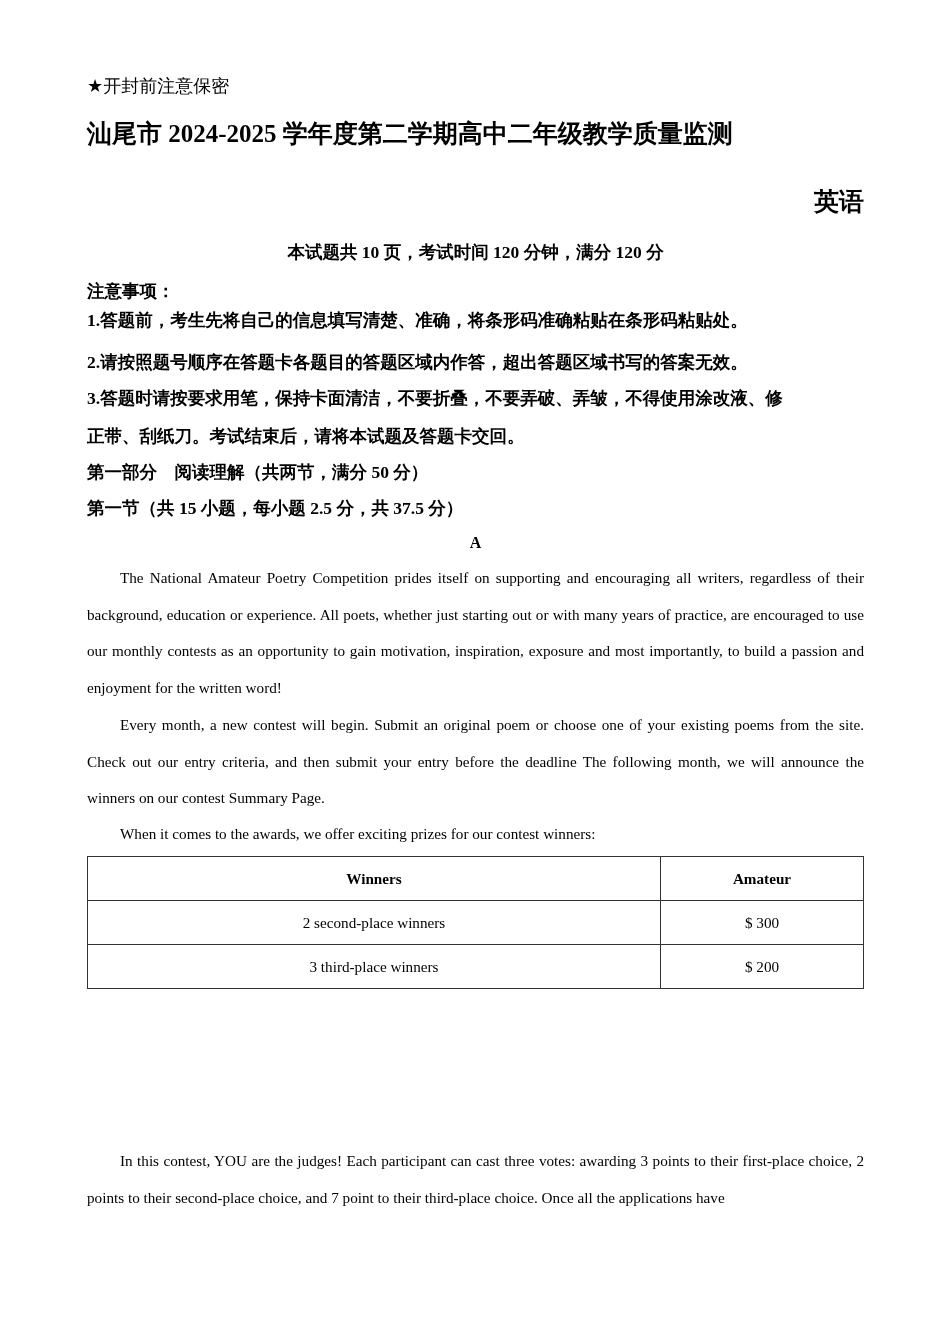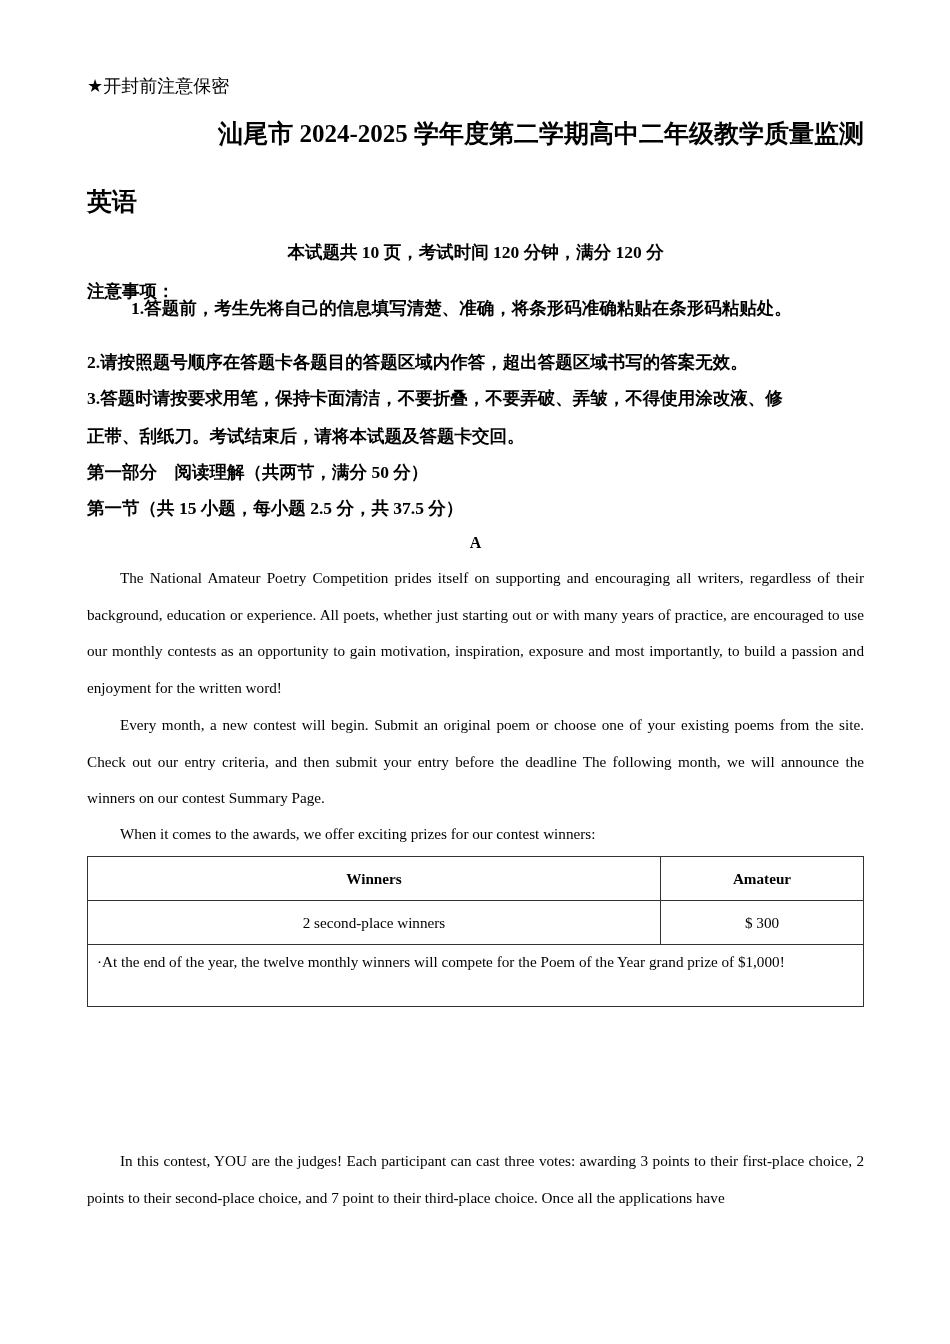--- a/index.html
+++ b/index.html
@@ -2,22 +2,22 @@
 <html><head>
 <meta charset="utf-8">
 <style>
   html, body { margin: 0; padding: 0; background: #ffffff; }
   body {
     width: 950px; height: 1344px; position: relative; overflow: hidden;
     font-family: "Liberation Serif", "DejaVu Serif", serif; color: #000;
   }
   .page { position: absolute; left: 87px; top: 0; width: 777px; }
   .conf { position: absolute; top: 74px; left: 0; font-size: 18px; font-weight: bold; font-family: "DejaVu Sans", sans-serif; font-weight: normal; }
-  .title { position: absolute; top: 117px; left: 0; width: 777px; text-align: right; font-size: 25px; font-weight: bold; letter-spacing: 0px; }
-  .subject { position: absolute; top: 185px; left: 0; width: 777px; text-align: left; font-size: 25px; font-weight: bold; }
+  .title { position: absolute; top: 117px; left: 0; width: 777px; text-align: left; font-size: 25px; font-weight: bold; letter-spacing: 0px; }
+  .subject { position: absolute; top: 185px; left: 0; width: 777px; text-align: right; font-size: 25px; font-weight: bold; }
   .info { position: absolute; top: 240px; left: 0; width: 777px; text-align: center; font-size: 17.5px; font-weight: bold; }
   .cn { position: absolute; left: 0; font-size: 17.5px; font-weight: bold; white-space: nowrap; }
   .letter { position: absolute; top: 534px; left: 0; width: 777px; text-align: center; font-size: 16px; font-weight: bold; }
   .para {
     position: absolute; left: 0; width: 777px; font-size: 15.2px; line-height: 36.7px;
     text-align: justify; text-indent: 33px;
   }
   table.prizes {
     position: absolute; left: 0; top: 856px; width: 777px; border-collapse: collapse;
     font-size: 15.2px;
@@ -31,21 +31,21 @@
 </head>
 <body>
 
 <div class="page">
   <div class="conf">★开封前注意保密</div>
   <div class="title">汕尾市 2024-2025 学年度第二学期高中二年级教学质量监测</div>
   <div class="subject">英语</div>
   <div class="info">本试题共 10 页，考试时间 120 分钟，满分 120 分</div>
 
   <div class="cn" style="top:279px;">注意事项：</div>
-  <div class="cn" style="top:296px;margin-left:44px;">1.答题前，考生先将自己的信息填写清楚、准确，将条形码准确粘贴在条形码粘贴处。</div>
+  <div class="cn" style="top:308px;">1.答题前，考生先将自己的信息填写清楚、准确，将条形码准确粘贴在条形码粘贴处。</div>
   <div class="cn" style="top:350px;">2.请按照题号顺序在答题卡各题目的答题区域内作答，超出答题区域书写的答案无效。</div>
   <div class="cn" style="top:386px;">3.答题时请按要求用笔，保持卡面清洁，不要折叠，不要弄破、弄皱，不得使用涂改液、修</div>
   <div class="cn" style="top:424px;">正带、刮纸刀。考试结束后，请将本试题及答题卡交回。</div>
   <div class="cn" style="top:460px;">第一部分　阅读理解（共两节，满分 50 分）</div>
   <div class="cn" style="top:496px;">第一节（共 15 小题，每小题 2.5 分，共 37.5 分）</div>
 
   <div class="letter">A</div>
 
   <div class="para" style="top:560px;">The National Amateur Poetry Competition prides itself on supporting and encouraging all writers, regardless of their background, education or experience. All poets, whether just starting out or with many years of practice, are encouraged to use our monthly contests as an opportunity to gain motivation, inspiration, exposure and most importantly, to build a passion and enjoyment for the written word!</div>
   <div class="para" style="top:707px;">Every month, a new contest will begin. Submit an original poem or choose one of your existing poems from the site. Check out our entry criteria, and then submit your entry before the deadline The following month, we will announce the winners on our contest Summary Page.</div>
@@ -55,19 +55,20 @@
     <tbody>
         <tr>
       <th class="colw">Winners</th>
       <th>Amateur</th>
     </tr>
     <tr>
       <td class="c">2 second-place winners</td>
       <td class="c">$ 300</td>
     </tr>
     <tr>
-      <td class="note" colspan="2">·At the end of the year, the twelve monthly winners will compete for the Poem of the Year grand prize of $1,000!</td>
+      <td class="c">3 third-place winners</td>
+      <td class="c">$ 200</td>
     </tr>
   </tbody>
     </table>
 
   <div class="para" style="top:1143px;">In this contest, YOU are the judges! Each participant can cast three votes: awarding 3 points to their first-place choice, 2 points to their second-place choice, and 7 point to their third-place choice. Once all the applications have</div>
 </div>
 
 </body></html>

